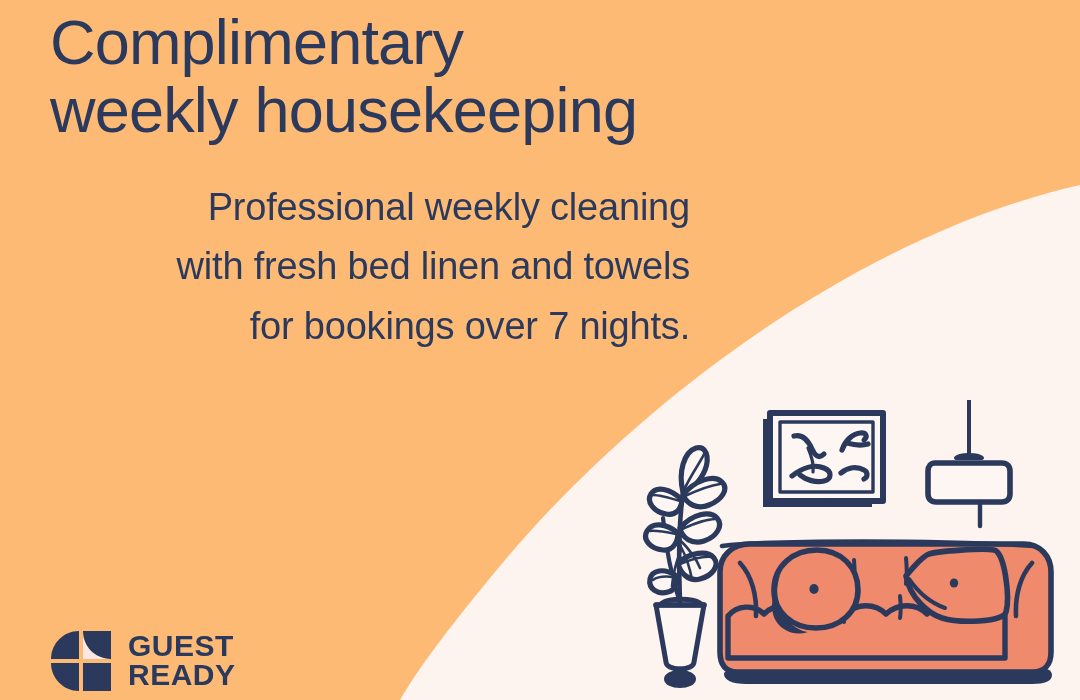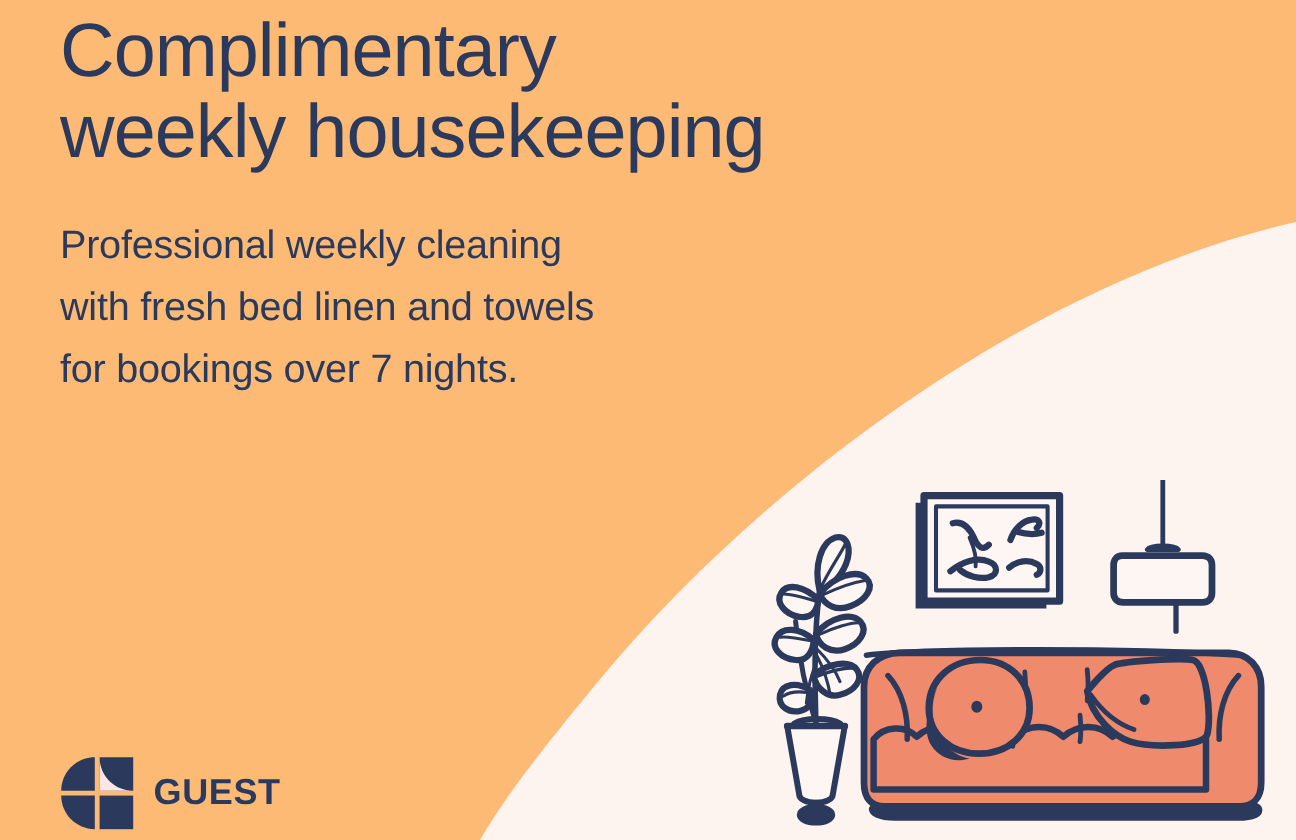--- a/index.html
+++ b/index.html
@@ -48,25 +48,26 @@
     line-height: 1.08;
     font-weight: 400;
     letter-spacing: -0.8px;
     white-space: pre-line;
   }
 
   #subcopy {
     margin: 0;
     padding-top: 34px;
     color: #2B3A5C;
-    font-size: 33px;
+    font-size: 38px;
     line-height: 1.56;
     font-weight: 400;
     letter-spacing: -0.2px;
     white-space: pre-line;
+    text-align: right;
   }
 
   
   #logo {
     position: absolute;
     left: 50px;
     bottom: 8px;
     display: flex;
     align-items: center;
     gap: 16px;
@@ -123,20 +124,21 @@
 
       <path d="M33,1 L61,1 L61,29 L33,29 C33,29 33,14 33,1 Z" fill="#2B3A5C"></path>
       <path d="M33,1 C33,16.5 45,28.5 60.5,29 L33,29 Z" fill="#FCE8E3"></path>
 
       <path d="M29,33 L29,61 C13.5,61 1,48.5 1,33 Z" fill="#2B3A5C"></path>
 
       <rect x="33" y="33" width="28" height="28" fill="#2B3A5C"></rect>
     </svg>
     <div id="logo-wordmark">
       <span>GUEST</span>
+      <span>READY</span>
     </div>
   </div>
 
   <svg id="illustration" viewBox="0 0 420 300" aria-hidden="true">
     <g fill="none" stroke="#2B3A5C" stroke-width="5.2" stroke-linecap="round" stroke-linejoin="round">
 
       <g>
 
         <path d="M14,205 L24,262 C24,266 30,269 38,269 C46,269 52,266 52,262 L62,205 Z" fill="#FDF6F3" stroke="#2B3A5C" stroke-width="5"></path>
         <path d="M14,205 L62,205" stroke-width="5.5"></path>

